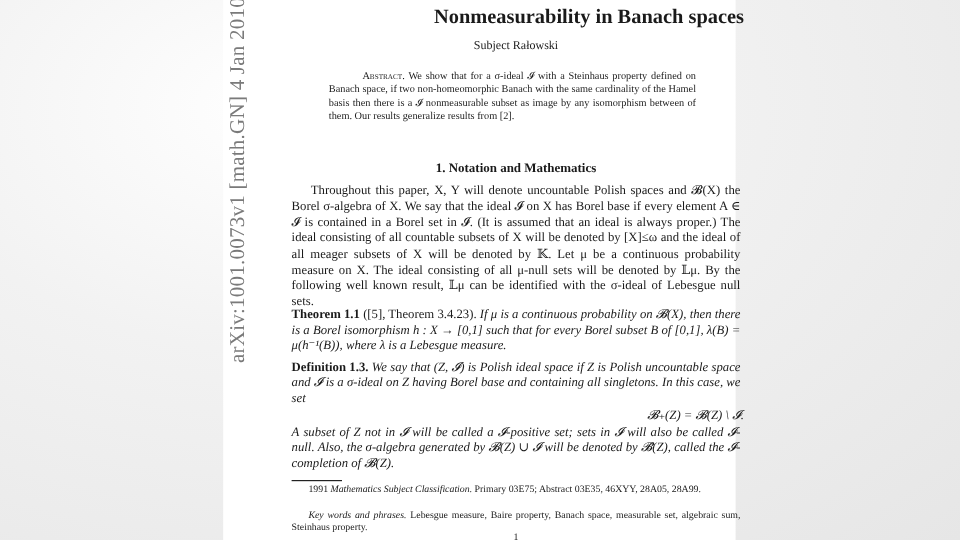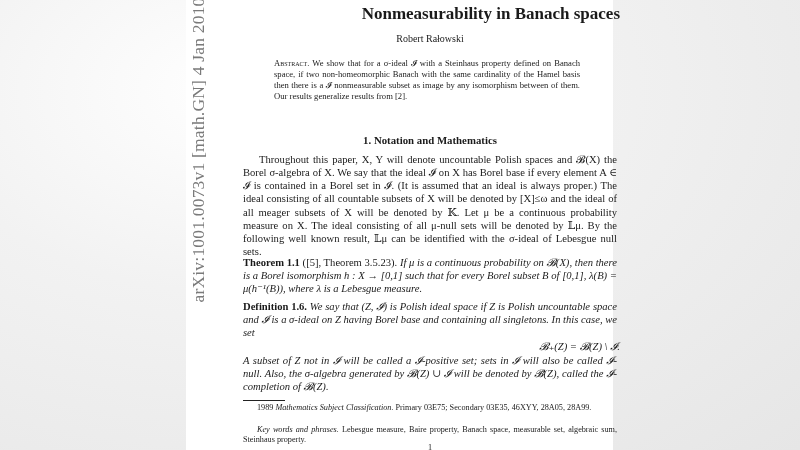--- a/index.html
+++ b/index.html
@@ -26,21 +26,21 @@
     font-weight:bold; font-size:17px;
   }
   .author {
     position:absolute; left:240px; top:33px; width:380px; text-align:center;
     font-size:10px;
   }
   .abstract {
     position:absolute; left:274px; top:58px; width:306px;
     font-size:8.6px; line-height:10.9px; text-align:justify;
   }
-  .sc { font-variant: small-caps; }
+  .sc { font-variant: small-caps; margin-left: 28px; }
   .section {
     position:absolute; left:240px; top:134px; width:380px; text-align:center;
     font-weight:bold; font-size:10.8px;
   }
   .para {
     position:absolute; left:243px; width:374px;
     font-size:10.6px; line-height:13.15px; text-align:justify;
   }
   .p1 { top:153px; text-indent:16px; }
   .thm { top:256px; }
@@ -68,55 +68,55 @@
 </head>
 <body>
 
 <div class="page"></div>
 
 <div class="arxiv">
   <span>arXiv:1001.0073v1  [math.GN]  4 Jan 2010</span>
 </div>
 
 <div class="title">Nonmeasurability in Banach spaces</div>
-<div class="author">Robert Rałowski</div>
+<div class="author">Subject Rałowski</div>
 
 <div class="abstract">
   <span class="sc">Abstract.</span>
   <span>We show that for a σ-ideal 𝓘 with a Steinhaus property defined on Banach space, if two non-homeomorphic Banach with the same cardinality of the Hamel basis then there is a 𝓘 nonmeasurable subset as image by any isomorphism between of them. Our results generalize results from [2].</span>
 </div>
 
 <div class="section">
   <span>1.</span>
   <span>Notation and Mathematics</span>
 </div>
 
 <div class="para p1">Throughout this paper, X, Y will denote uncountable Polish spaces and 𝓑(X) the Borel σ-algebra of X. We say that the ideal 𝓘 on X has Borel base if every element A ∈ 𝓘 is contained in a Borel set in 𝓘. (It is assumed that an ideal is always proper.) The ideal consisting of all countable subsets of X will be denoted by [X]≤ω and the ideal of all meager subsets of X will be denoted by 𝕂. Let μ be a continuous probability measure on X. The ideal consisting of all μ-null sets will be denoted by 𝕃μ. By the following well known result, 𝕃μ can be identified with the σ-ideal of Lebesgue null sets.</div>
 
 <div class="para thm">
   <b>Theorem 1.1</b>
-  <span>([5], Theorem 3.5.23).</span>
+  <span>([5], Theorem 3.4.23).</span>
   <span class="it">If μ is a continuous probability on 𝓑(X), then there is a Borel isomorphism h : X → [0,1] such that for every Borel subset B of [0,1], λ(B) = μ(h⁻¹(B)), where λ is a Lebesgue measure.</span>
 </div>
 
 <div class="para def">
-  <b>Definition 1.6.</b>
+  <b>Definition 1.3.</b>
   <span class="it">We say that (Z, 𝓘) is Polish ideal space if Z is Polish uncountable space and 𝓘 is a σ-ideal on Z having Borel base and containing all singletons. In this case, we set</span>
 </div>
 
 <div class="eq">𝓑₊(Z) = 𝓑(Z) \ 𝓘.</div>
 
 <div class="para p2">A subset of Z not in 𝓘 will be called a 𝓘-positive set; sets in 𝓘 will also be called 𝓘-null. Also, the σ-algebra generated by 𝓑(Z) ∪ 𝓘 will be denoted by 𝓑̄(Z), called the 𝓘-completion of 𝓑(Z).</div>
 
 <div class="rule"></div>
 
 <div class="fn fn1">
-  <span>1989</span>
+  <span>1991</span>
   <span class="it">Mathematics Subject Classification.</span>
-  <span>Primary 03E75; Secondary 03E35, 46XYY, 28A05, 28A99.</span>
+  <span>Primary 03E75; Abstract 03E35, 46XYY, 28A05, 28A99.</span>
 </div>
 
 <div class="fn fn2">
   <span class="it">Key words and phrases.</span>
   <span>Lebesgue measure, Baire property, Banach space, measurable set, algebraic sum, Steinhaus property.</span>
 </div>
 
 <div class="pagenum">1</div>
 
 </body></html>

